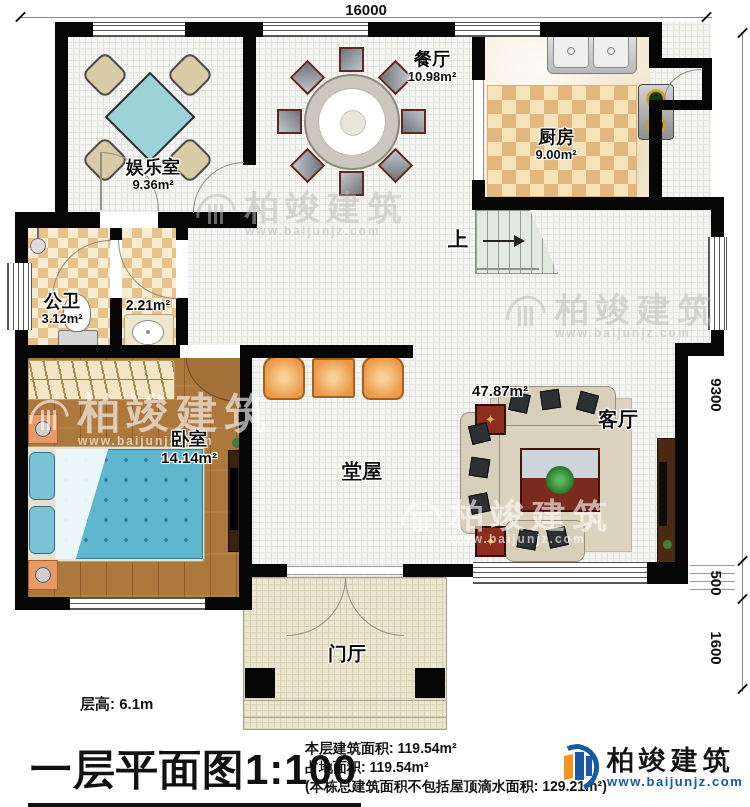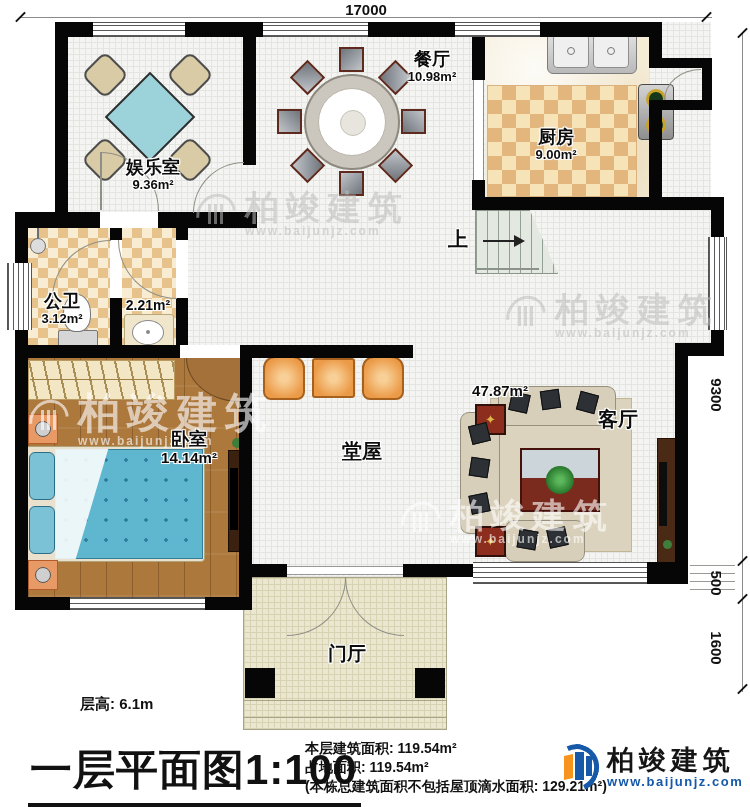--- a/index.html
+++ b/index.html
@@ -262,21 +262,21 @@
   <div class="arc" style="left:100px;top:152px;width:58px;height:58px;border-top-width:1.5px;border-right-width:1.5px;border-top-right-radius:100%;z-index:22;"></div>
   <div class="abs" style="left:100px;top:152px;width:1.5px;height:58px;background:#8f8f85;z-index:22;"></div>
   <div class="arc" style="left:193px;top:162px;width:50px;height:50px;border-top-width:1.5px;border-left-width:1.5px;border-top-left-radius:100%;z-index:22;"></div>
   <div class="arc" style="left:52px;top:240px;width:58px;height:58px;border-top-width:1.5px;border-left-width:1.5px;border-top-left-radius:100%;z-index:22;"></div>
   <div class="arc" style="left:118px;top:240px;width:58px;height:58px;border-left-width:1.5px;border-bottom-width:1.5px;border-bottom-left-radius:100%;z-index:22;"></div>
   <div class="abs" style="left:186px;top:358px;width:54px;height:44px;background:#a4713a;border-left:1px solid #6b4722;border-bottom:1px solid #6b4722;border-radius:0 0 0 100%;box-sizing:border-box;z-index:22;"></div>
 
   <div class="dim-line" style="left:20px;top:17px;width:692px;height:1px;"></div>
   <div class="tick" style="left:14px;top:16px;"></div>
   <div class="tick" style="left:700px;top:16px;"></div>
-  <div class="dim-label" style="left:366px;top:1px;transform:translateX(-50%);">17000</div>
+  <div class="dim-label" style="left:366px;top:1px;transform:translateX(-50%);">16000</div>
   <div class="dim-line" style="left:742px;top:33px;width:1px;height:659px;"></div>
   <div class="tick" style="left:736px;top:32px;"></div>
   <div class="tick" style="left:736px;top:560px;"></div>
   <div class="tick" style="left:736px;top:598px;"></div>
   <div class="tick" style="left:736px;top:688px;"></div>
   <div class="dim-label" style="left:716px;top:395px;transform:translate(-50%,-50%) rotate(90deg);">9300</div>
   <div class="dim-label" style="left:716px;top:583px;transform:translate(-50%,-50%) rotate(90deg);">500</div>
   <div class="dim-label" style="left:716px;top:648px;transform:translate(-50%,-50%) rotate(90deg);">1600</div>
 
   <div class="room-label" style="left:153px;top:158px;">
@@ -296,21 +296,21 @@
     <div class="room-area">3.12m²</div>
   </div>
   <div class="room-label" style="left:148px;top:298px;">
     <div class="room-area" style="font-size:14px;">2.21m²</div>
   </div>
   <div class="room-label" style="left:189px;top:430px;">
     <div class="room-name">卧室</div>
     <div class="room-area" style="font-size:15px;">14.14m²</div>
   </div>
   <div class="room-label" style="left:362px;top:440px;">
-    <div class="room-name" style="font-size:20px;">堂屋</div>
+    <div class="room-name" style="font-size:20px;margin-top:20px;">堂屋</div>
   </div>
   <div class="room-label" style="left:618px;top:408px;">
     <div class="room-name" style="font-size:20px;">客厅</div>
   </div>
   <div class="room-label" style="left:500px;top:383px;">
     <div class="room-area" style="font-size:15px;">47.87m²</div>
   </div>
   <div class="room-label" style="left:347px;top:644px;">
     <div class="room-name" style="font-size:19px;text-align:center;">门厅</div>
   </div>

